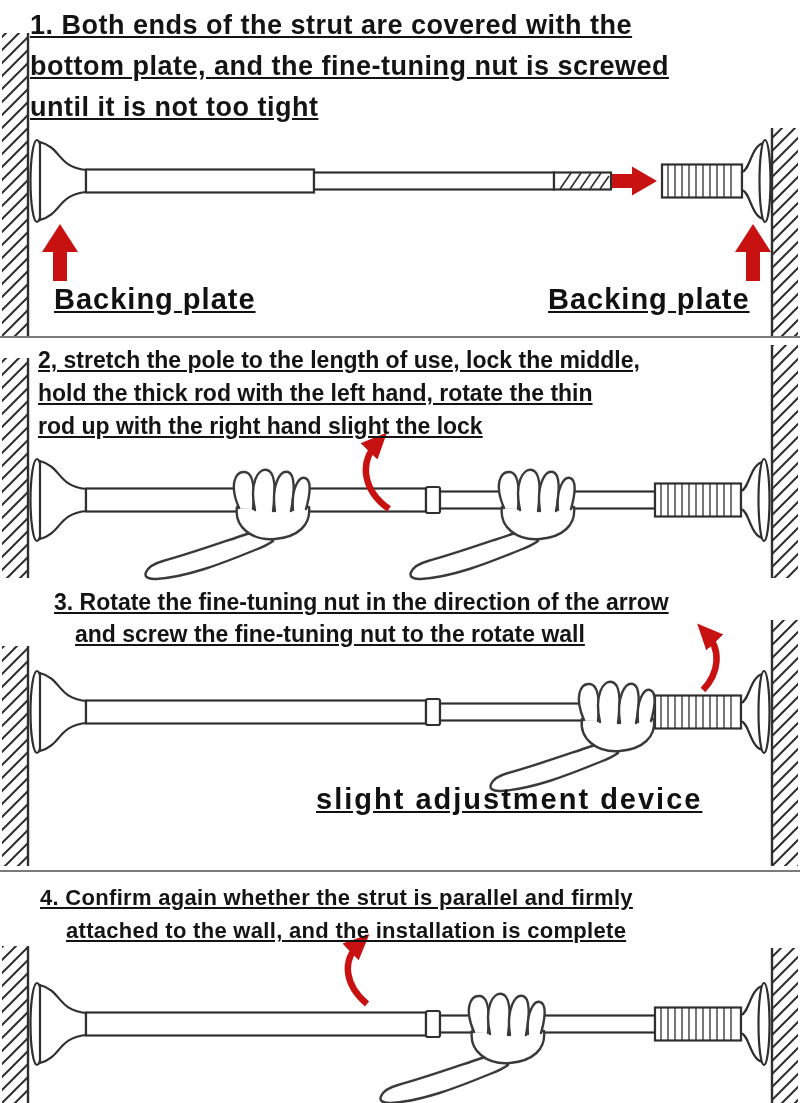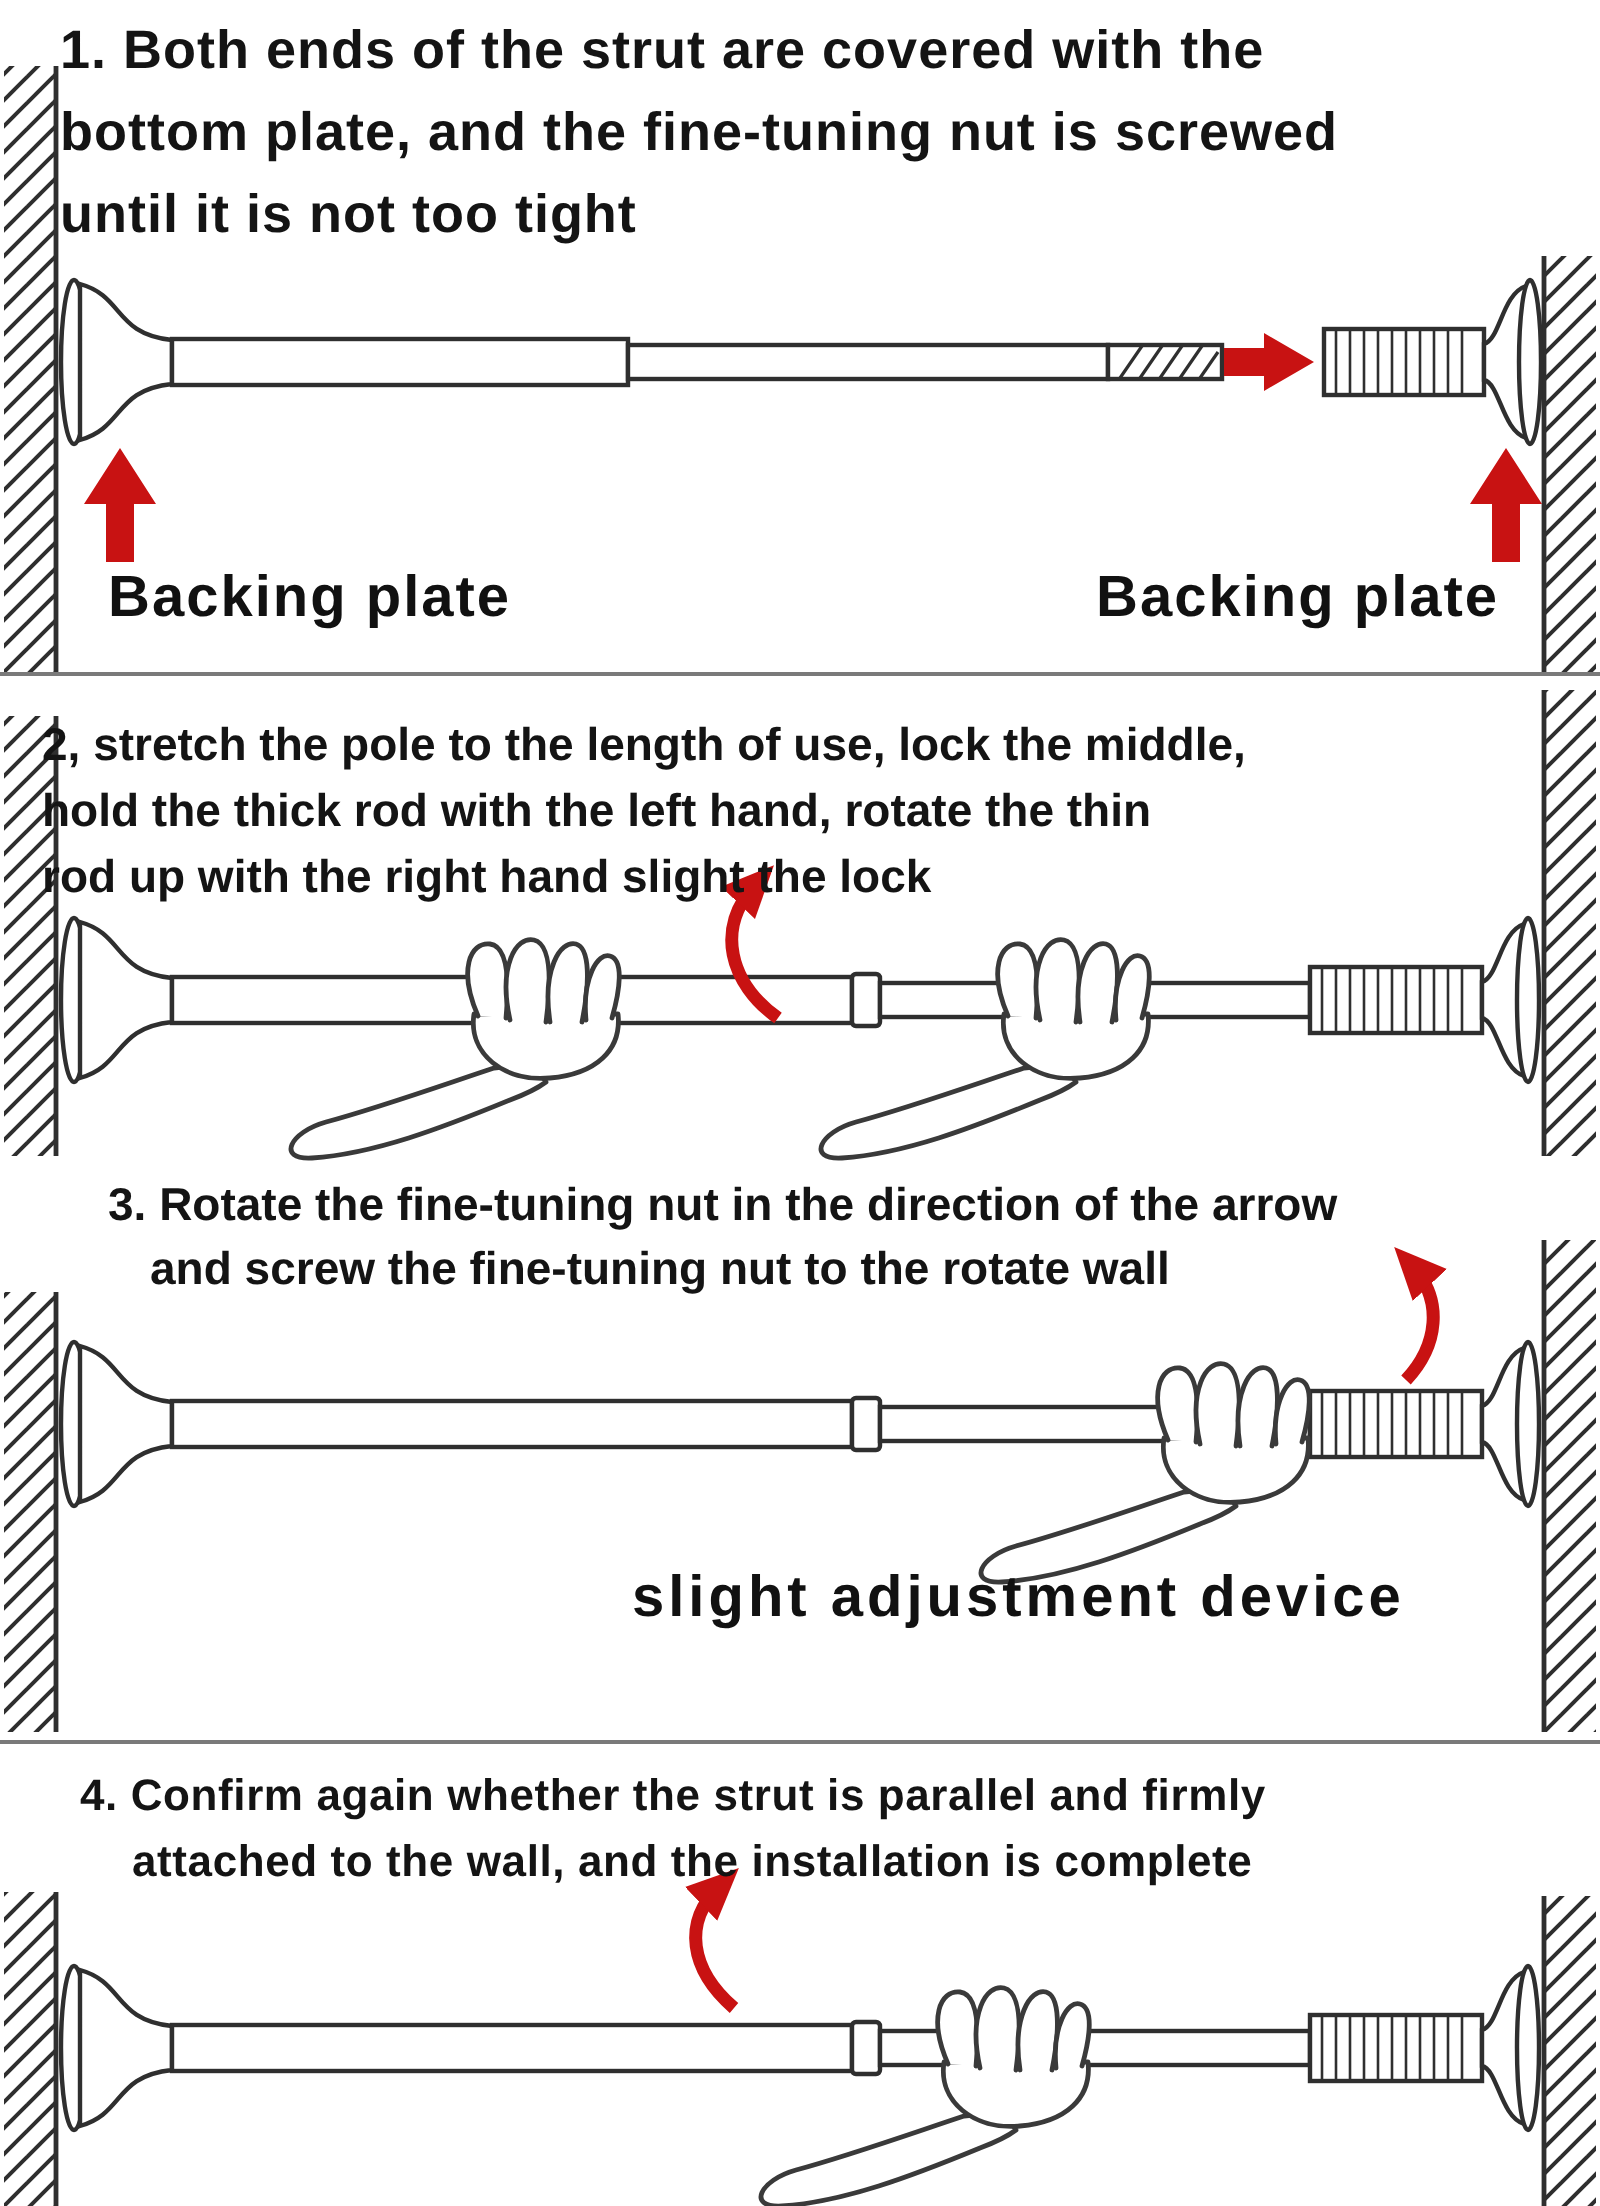--- a/index.html
+++ b/index.html
@@ -1,18 +1,18 @@
 <!DOCTYPE html>
 <html><head>
 <meta charset="utf-8">
 <style>
   html,body{margin:0;padding:0;background:#ffffff;}
   body{font-family:"Liberation Sans", sans-serif;}
   #page{position:relative;width:800px;height:1103px;background:#fff;overflow:hidden;color:#141414;}
-  .abs{position:absolute;}
+  .abs{position:absolute;text-decoration:underline;}
   #scene{position:absolute;left:0;top:0;}
   .step-text{font-weight:700;white-space:nowrap;color:#141414;}
   .s1{font-size:27px;line-height:41px;letter-spacing:0.5px;}
   .s2{font-size:23px;line-height:33px;}
   .s3{font-size:23px;line-height:32px;}
   .s4{font-size:22px;line-height:33px;letter-spacing:0.3px;}
   .indent-s3{margin-left:21px;}
   .indent-s4{margin-left:26px;}
   .plate-label{font-size:29px;font-weight:700;letter-spacing:1px;white-space:nowrap;color:#111;}
   .caption{font-size:29px;font-weight:700;letter-spacing:2px;white-space:nowrap;color:#111;}
@@ -153,21 +153,21 @@
   </svg>
 
   <div class="abs step-text s1" style="left:30px;top:5px;">
     <div>1. Both ends of the strut are covered with the</div>
     <div>bottom plate, and the fine-tuning nut is screwed</div>
     <div>until it is not too tight</div>
   </div>
   <div class="abs plate-label" style="left:54px;top:283px;">Backing plate</div>
   <div class="abs plate-label" style="left:548px;top:283px;">Backing plate</div>
 
-  <div class="abs step-text s2" style="left:21px;top:344px;margin-top:12px;">
+  <div class="abs step-text s2" style="left:38px;top:344px;">
     <div>2, stretch the pole to the length of use, lock the middle,</div>
     <div>hold the thick rod with the left hand, rotate the thin</div>
     <div>rod up with the right hand slight the lock</div>
   </div>
 
   <div class="abs step-text s3" style="left:54px;top:586px;">
     <div>3. Rotate the fine-tuning nut in the direction of the arrow</div>
     <div class="indent-s3">and screw the fine-tuning nut to the rotate wall</div>
   </div>
   <div class="abs caption" style="left:316px;top:783px;">slight adjustment device</div>

